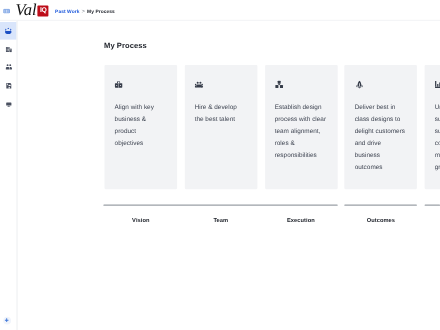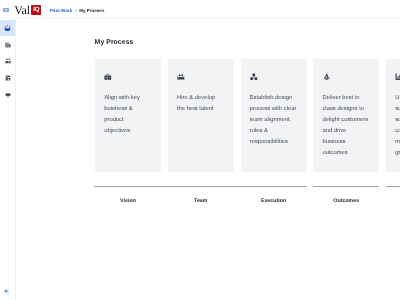--- a/index.html
+++ b/index.html
@@ -7,21 +7,21 @@
   body { font-family:"Liberation Sans", sans-serif; background:#fff; color:#3c4257; -webkit-font-smoothing:antialiased; text-rendering:geometricPrecision; }
   .app { width:400px; height:300px; position:relative; background:#fff; }
   .card-text, .label-text, .page-title, .crumbs, .brand-text, .brand-badge span { transform:translateZ(0); }
 
   
   .header { position:absolute; left:0; top:0; width:400px; height:19px; background:#fff; }
   .header:after { content:""; position:absolute; left:0; bottom:0; width:400px; height:1px; background:#f2f3f5; }
   .menu-icon { position:absolute; left:3.4px; top:7.6px; width:5.9px; height:4.4px; line-height:0; }
   .menu-icon svg { display:block; }
   .brand { position:absolute; left:14.2px; top:4.6px; display:flex; align-items:flex-start; }
-  .brand-text { font-family:"Liberation Serif", serif; font-size:12px; line-height:10px; font-weight:400; color:#121212; letter-spacing:0px; }
+  .brand-text { font-family:"Liberation Serif", serif; font-size:15px; line-height:10px; font-weight:400; color:#121212; letter-spacing:0px;font-style:italic; }
   .brand-badge { width:10px; height:10px; margin-left:1.0px; margin-top:0.2px; background:#bd0c18; border-radius:0.8px; position:relative; }
   .brand-badge span { position:absolute; left:0; top:0; width:10px; height:10px; display:flex; align-items:center; justify-content:center; color:#fff; font-size:6.2px; line-height:6.2px; font-weight:700; font-family:"Liberation Sans", sans-serif; letter-spacing:-0.3px; }
   .crumbs { position:absolute; left:50.1px; top:8.3px; display:flex; align-items:baseline; font-size:4.45px; line-height:5px; font-weight:700; white-space:nowrap; letter-spacing:0.06px; }
   .crumb-link { color:#1a56db; }
   .crumb-sep { color:#7c828c; margin:0 1.9px; font-weight:400; font-size:5.2px; }
   .crumb-cur { color:#1b1f27; }
 
   
   .sidebar { position:absolute; left:0; top:19px; width:16px; height:281px; background:#fff; }
   .sidebar:after { content:""; position:absolute; right:0; top:0; width:1px; height:281px; background:#eef0f2; }

